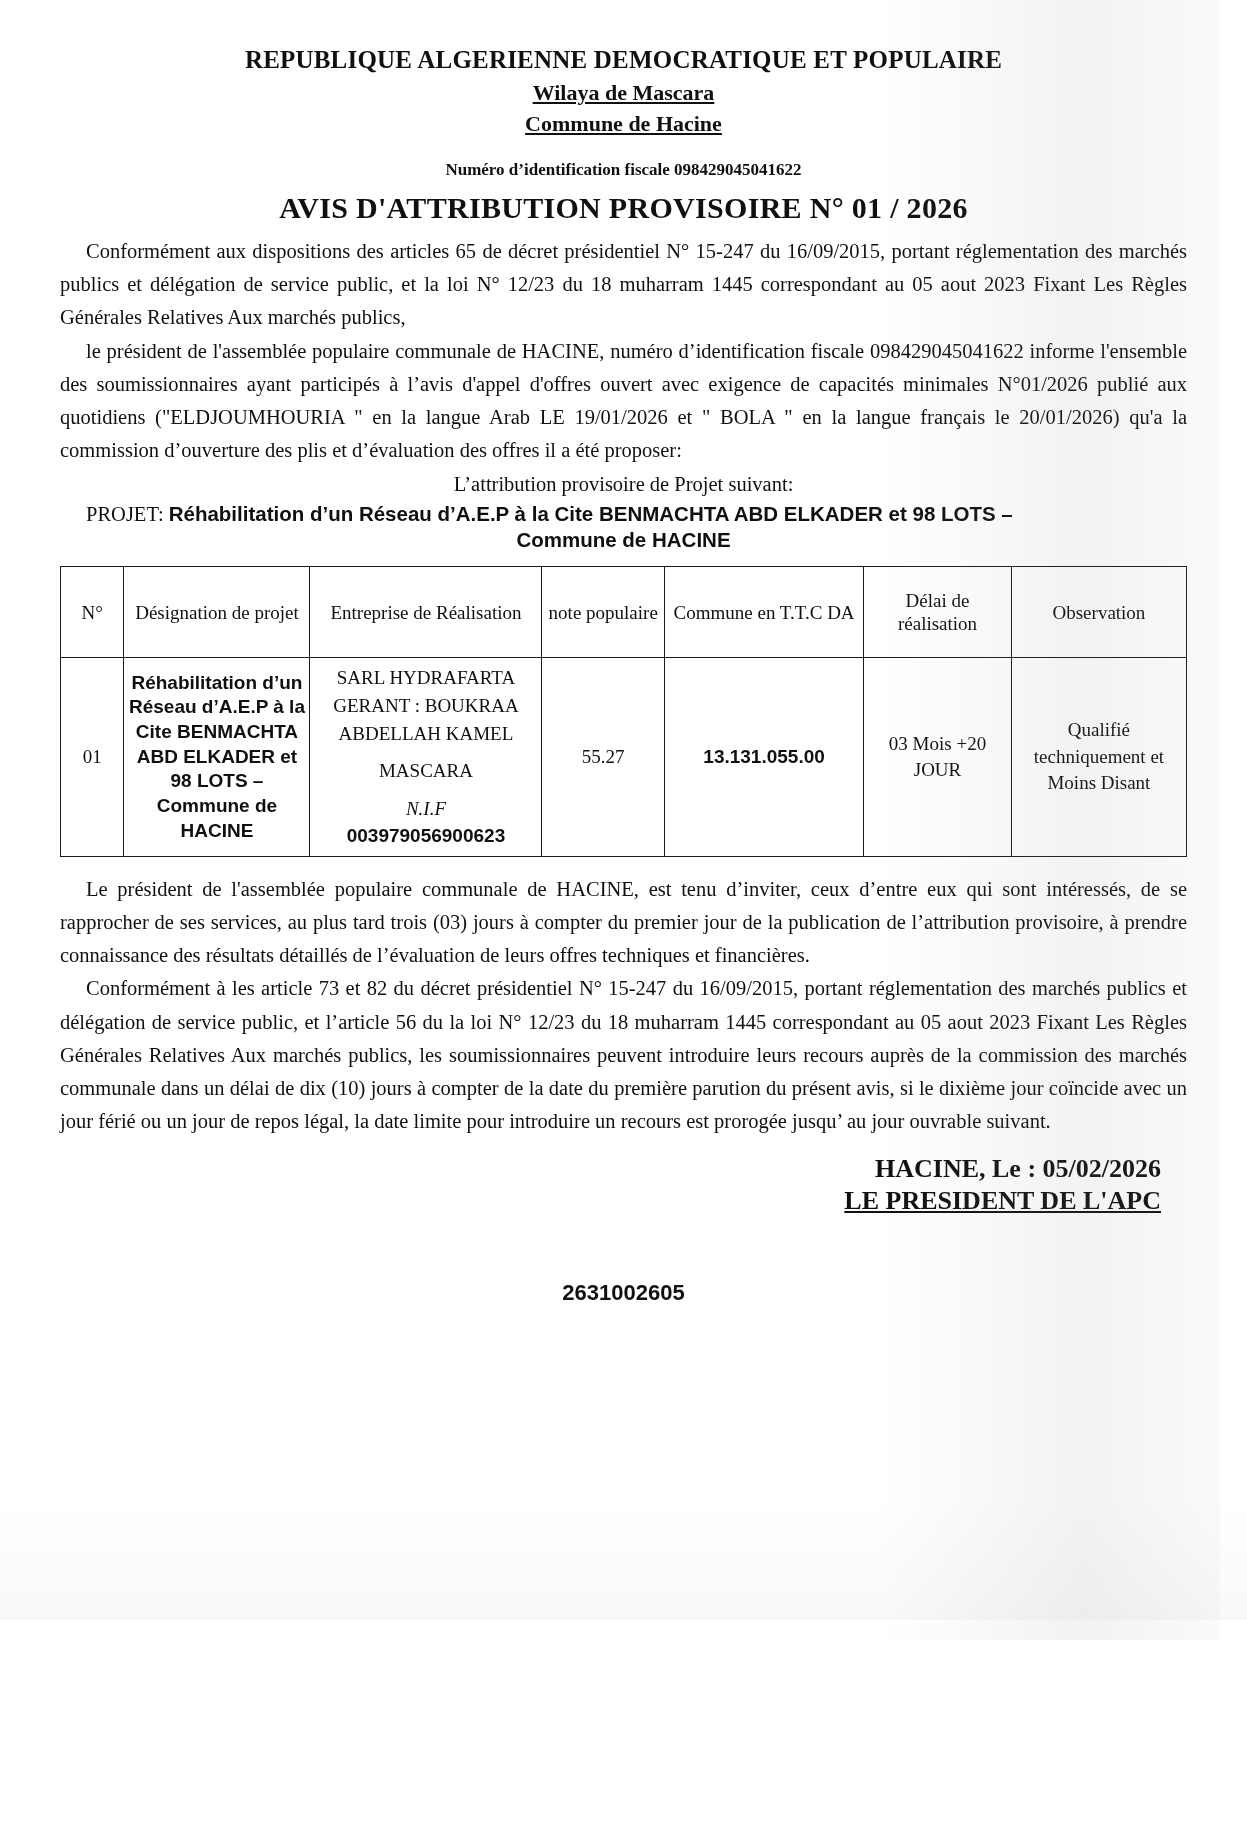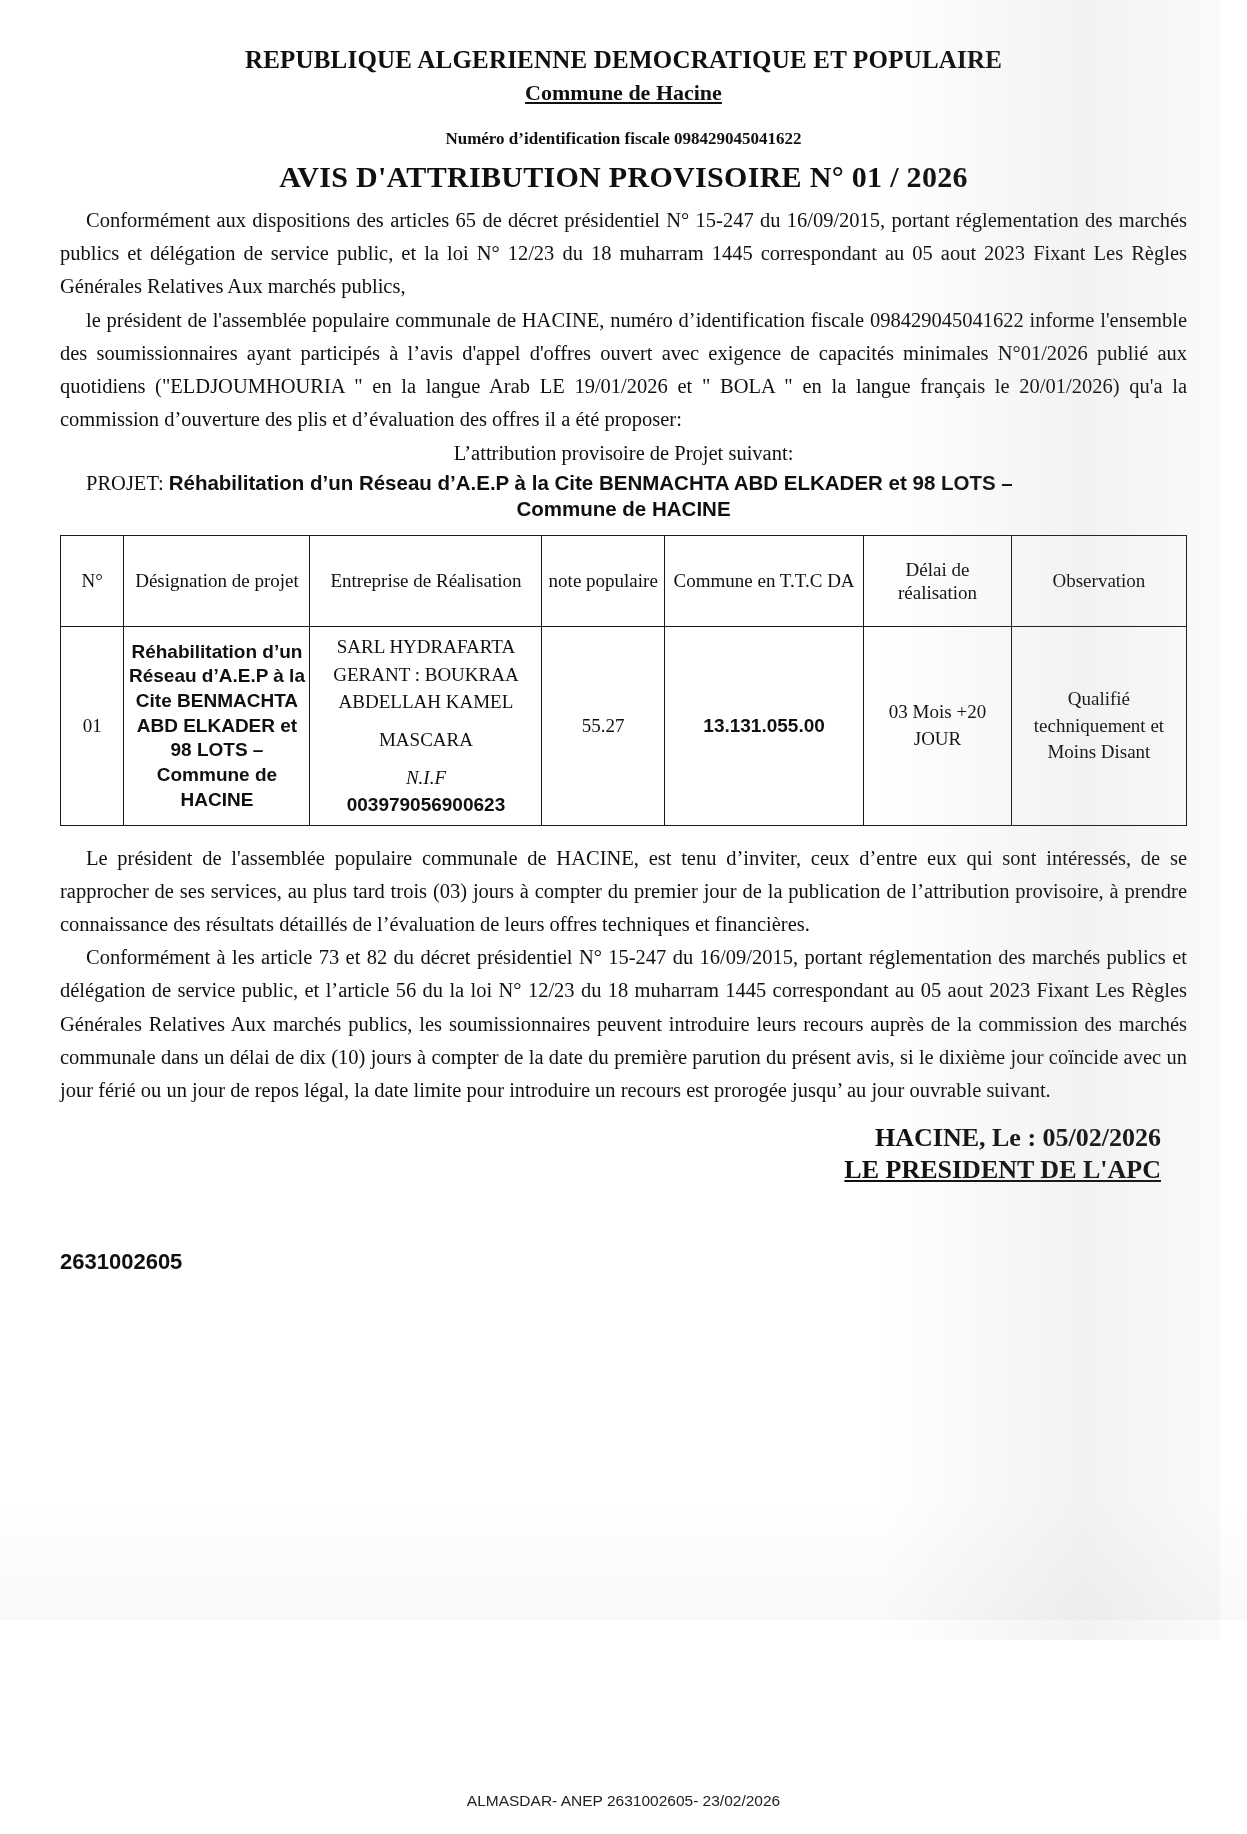--- a/index.html
+++ b/index.html
@@ -149,20 +149,21 @@
     font-size: 26px;
     font-weight: bold;
   }
   .sign .l2 {
     font-size: 26px;
     font-weight: bold;
     text-decoration: underline;
     margin-top: 2px;
   }
   .anep-num {
+    text-align: center;
     font-family: "Liberation Sans", sans-serif;
     font-weight: bold;
     font-size: 22px;
     margin-top: 64px;
   }
   .footer {
     position: absolute;
     left: 0;
     right: 0;
     bottom: 24px;
@@ -175,20 +176,21 @@
 </head>
 <body>
 
 <div class="page">
 
   <div class="smudge s1"></div>
   <div class="smudge s2"></div>
 
   <div class="hdr">
     <div class="l1">REPUBLIQUE ALGERIENNE DEMOCRATIQUE ET POPULAIRE</div>
+    <div class="l2">Wilaya de Mascara</div>
     <div class="l4">Commune de Hacine</div>
     <div class="l5">Numéro d’identification fiscale 098429045041622</div>
   </div>
 
   <div class="title">AVIS D'ATTRIBUTION PROVISOIRE N° 01 / 2026</div>
 
   <div class="body-text">
     <p class="indent">Conformément aux dispositions des articles 65 de décret présidentiel N° 15-247 du 16/09/2015, portant réglementation des marchés publics et délégation de service public, et la loi N° 12/23 du 18 muharram 1445 correspondant au 05 aout 2023 Fixant Les Règles Générales Relatives Aux  marchés publics,</p>
     <p class="indent">le président de l'assemblée populaire communale de HACINE, numéro d’identification fiscale 098429045041622 informe l'ensemble des soumissionnaires ayant participés à l’avis d'appel d'offres ouvert avec exigence de capacités minimales N°01/2026 publié aux quotidiens ("ELDJOUMHOURIA " en la langue Arab LE 19/01/2026 et " BOLA " en la langue  français le 20/01/2026) qu'a la commission d’ouverture des plis et d’évaluation des offres il a été proposer:</p>
   </div>
@@ -248,14 +250,13 @@
     <p class="indent">Conformément à les article 73 et 82 du décret présidentiel N° 15-247 du 16/09/2015, portant réglementation des marchés publics et délégation de service public, et l’article 56 du la loi N° 12/23 du 18 muharram 1445 correspondant  au 05 aout 2023 Fixant Les Règles Générales Relatives Aux  marchés publics, les soumissionnaires peuvent introduire leurs recours auprès de la commission des marchés communale dans un délai de dix (10) jours à compter de la date du première parution du présent avis, si le dixième jour coïncide avec un jour férié ou un jour de repos légal, la date limite pour introduire un recours est prorogée jusqu’ au jour ouvrable suivant.</p>
   </div>
 
   <div class="sign">
     <div class="l1">HACINE, Le : 05/02/2026</div>
     <div class="l2">LE  PRESIDENT  DE L'APC</div>
   </div>
 
   <div class="anep-num">2631002605</div>
 
-  <div class="footer">ALMASDAR- ANEP 2631002605- 23/02/2026</div>
 </div>
 
 </body></html>

